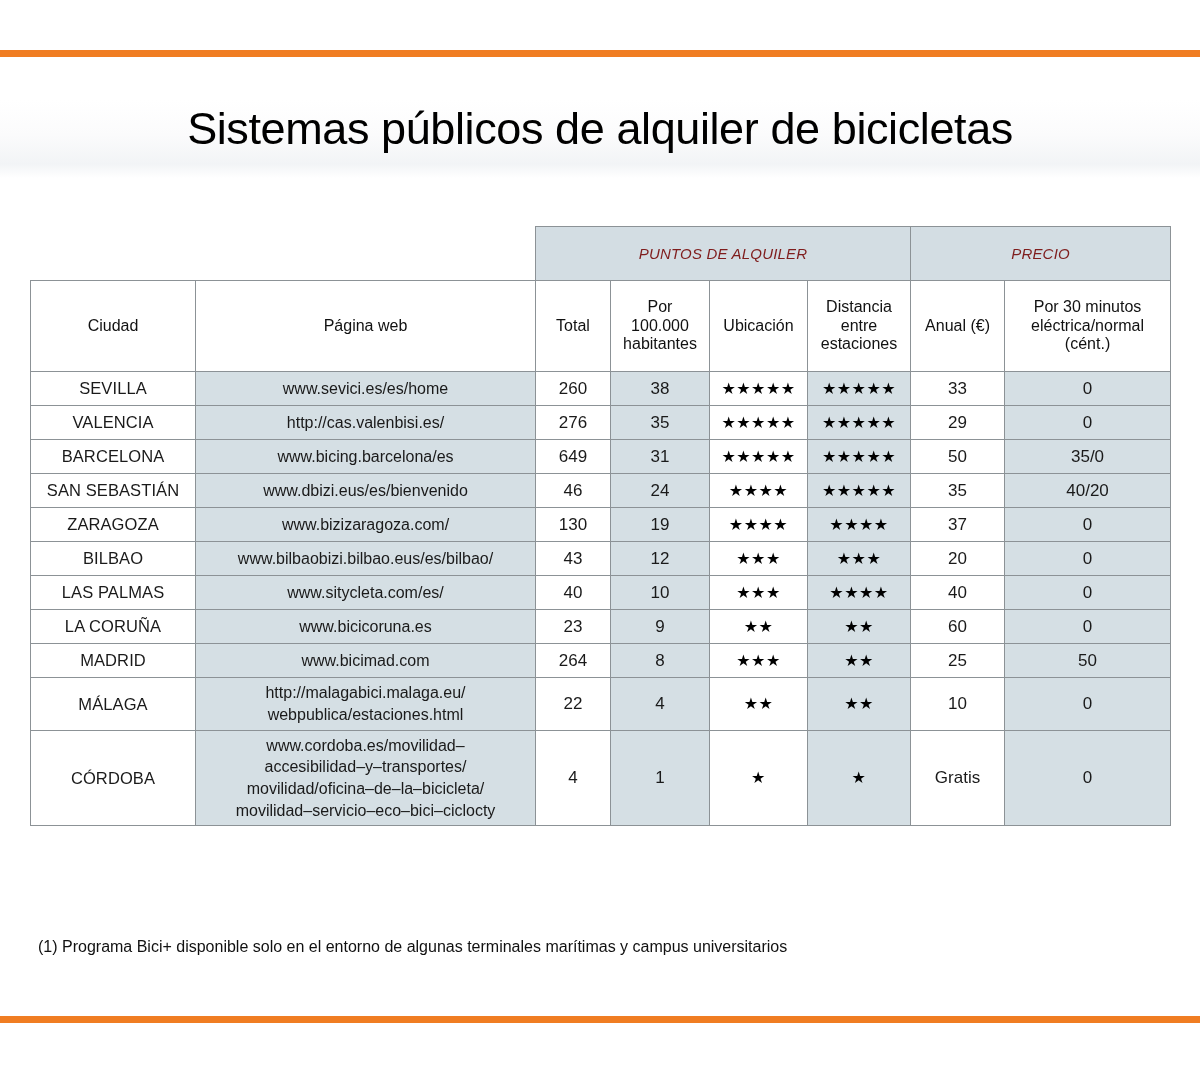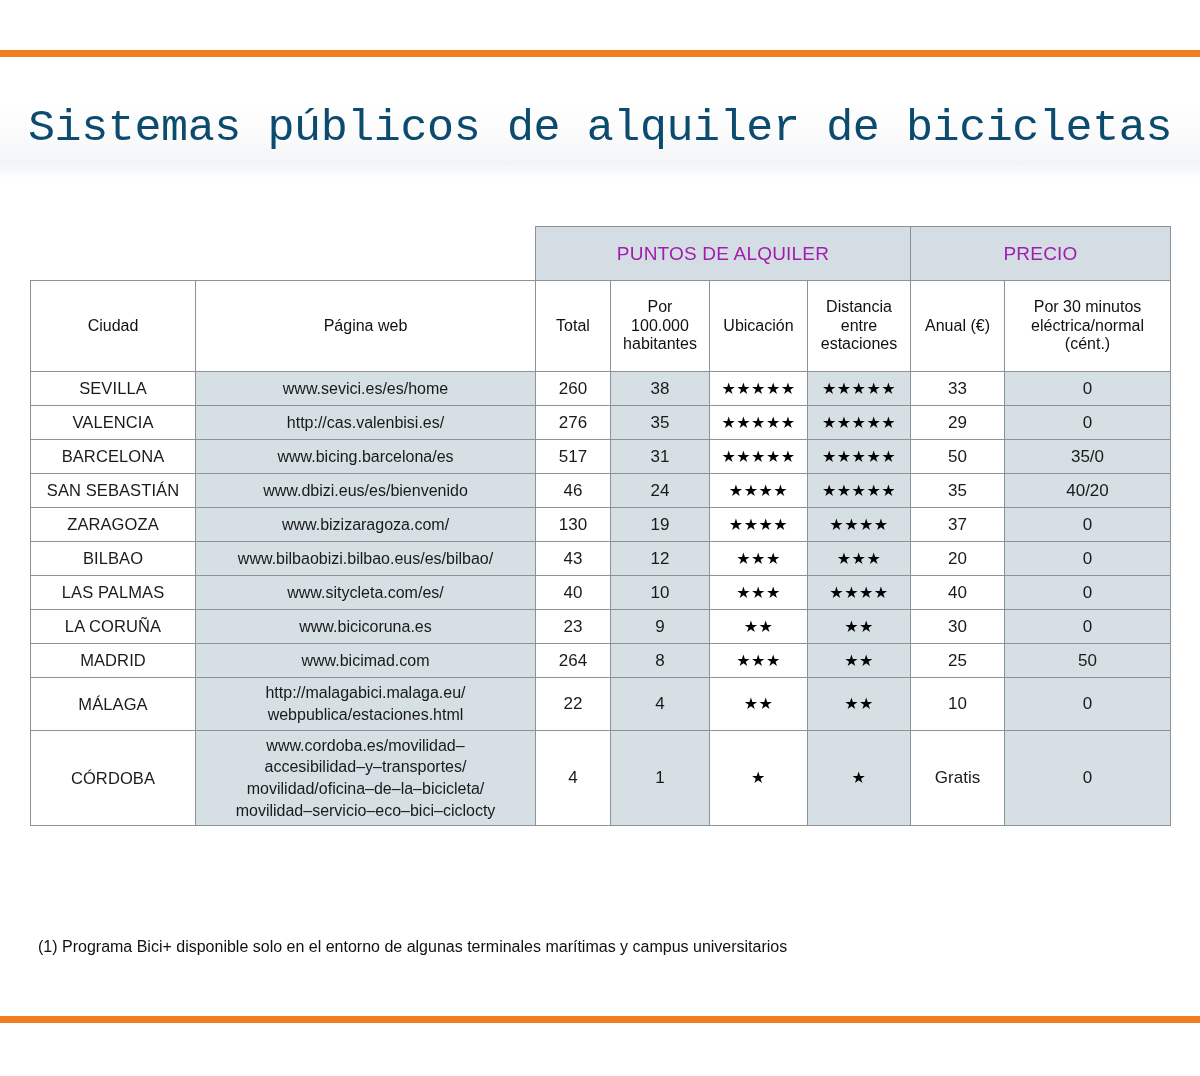--- a/index.html
+++ b/index.html
@@ -35,22 +35,22 @@
   }
   .page-title {
     position: absolute;
     left: 0;
     top: 103px;
     width: 1200px;
     text-align: center;
     font-size: 45px;
     font-weight: 400;
     letter-spacing: -0.4px;
-    color: #0c4a6e;
-    font-family: Liberation Mono, monospace;
+    color: #000000;
+    font-family: Liberation Sans, sans-serif;
   }
 
   .table-wrap {
     position: absolute;
     left: 30px;
     top: 226px;
     width: 1140px;
   }
   table.grid {
     border-collapse: collapse;
@@ -66,24 +66,25 @@
     font-weight: 400;
   }
   
   .nb {
     border: 0 !important;
     background: transparent;
   }
   .grouphdr {
     background: #d3dde3;
     font-weight: 700;
-    font-size: 19px;
+    font-size: 15px;
     letter-spacing: 0.2px;
     height: 53px;
-    color: #a21caf;
+    color: #7f1d1d;
+    font-style: italic;
   }
   .colhdr {
     background: #ffffff;
     height: 90px;
     font-size: 16px;
     line-height: 1.18;
     color: #111;
     padding: 2px 4px;
     border-radius: 22px;
   }
@@ -198,21 +199,21 @@
           <td class="total">276</td>
           <td class="per100">35</td>
           <td class="ubic"><span class="stars">★★★★★</span></td>
           <td class="dist"><span class="stars">★★★★★</span></td>
           <td class="anual">29</td>
           <td class="price30">0</td>
         </tr>
         <tr class="row-1line">
           <td class="city">BARCELONA</td>
           <td class="web">www.bicing.barcelona/es</td>
-          <td class="total">517</td>
+          <td class="total">649</td>
           <td class="per100">31</td>
           <td class="ubic"><span class="stars">★★★★★</span></td>
           <td class="dist"><span class="stars">★★★★★</span></td>
           <td class="anual">50</td>
           <td class="price30">35/0</td>
         </tr>
         <tr class="row-1line">
           <td class="city">SAN SEBASTIÁN</td>
           <td class="web">www.dbizi.eus/es/bienvenido</td>
           <td class="total">46</td>
@@ -252,21 +253,21 @@
           <td class="anual">40</td>
           <td class="price30">0</td>
         </tr>
         <tr class="row-1line">
           <td class="city">LA CORUÑA</td>
           <td class="web">www.bicicoruna.es</td>
           <td class="total">23</td>
           <td class="per100">9</td>
           <td class="ubic"><span class="stars">★★</span></td>
           <td class="dist"><span class="stars">★★</span></td>
-          <td class="anual">30</td>
+          <td class="anual">60</td>
           <td class="price30">0</td>
         </tr>
         <tr class="row-1line">
           <td class="city">MADRID</td>
           <td class="web">www.bicimad.com</td>
           <td class="total">264</td>
           <td class="per100">8</td>
           <td class="ubic"><span class="stars">★★★</span></td>
           <td class="dist"><span class="stars">★★</span></td>
           <td class="anual">25</td>

